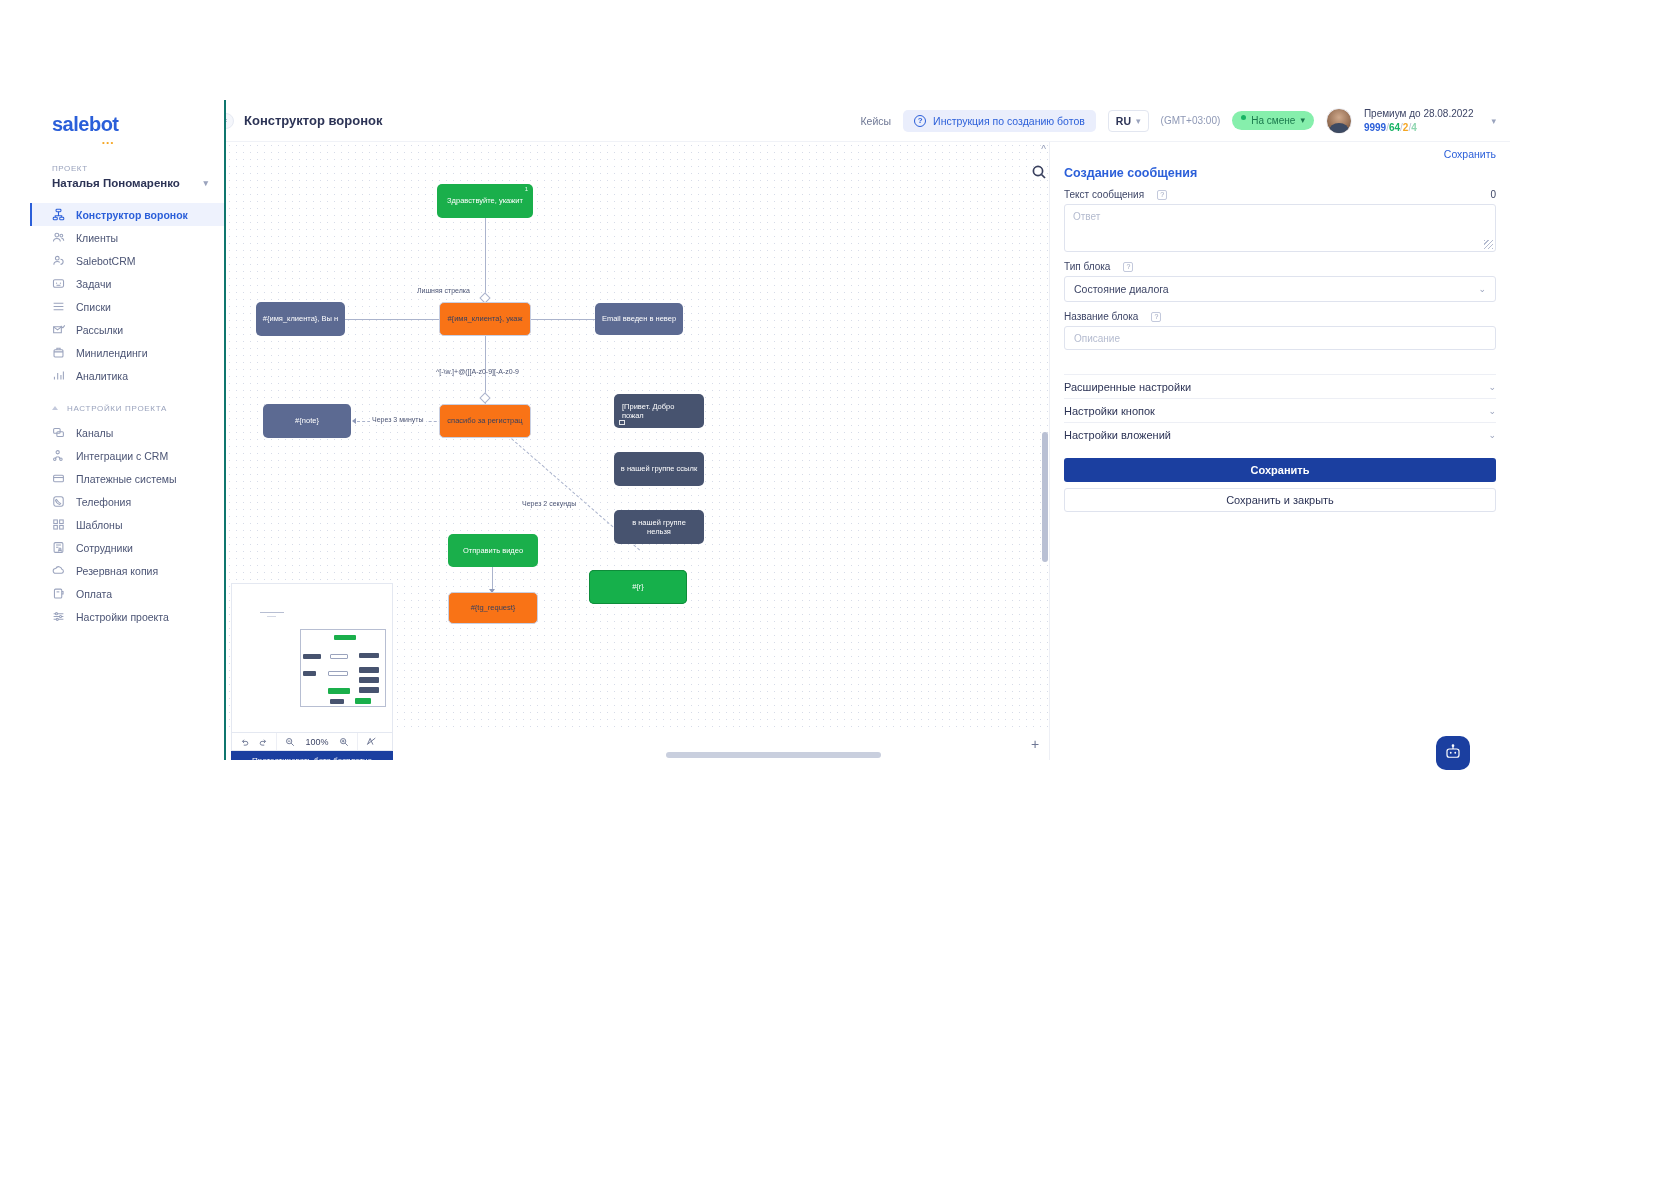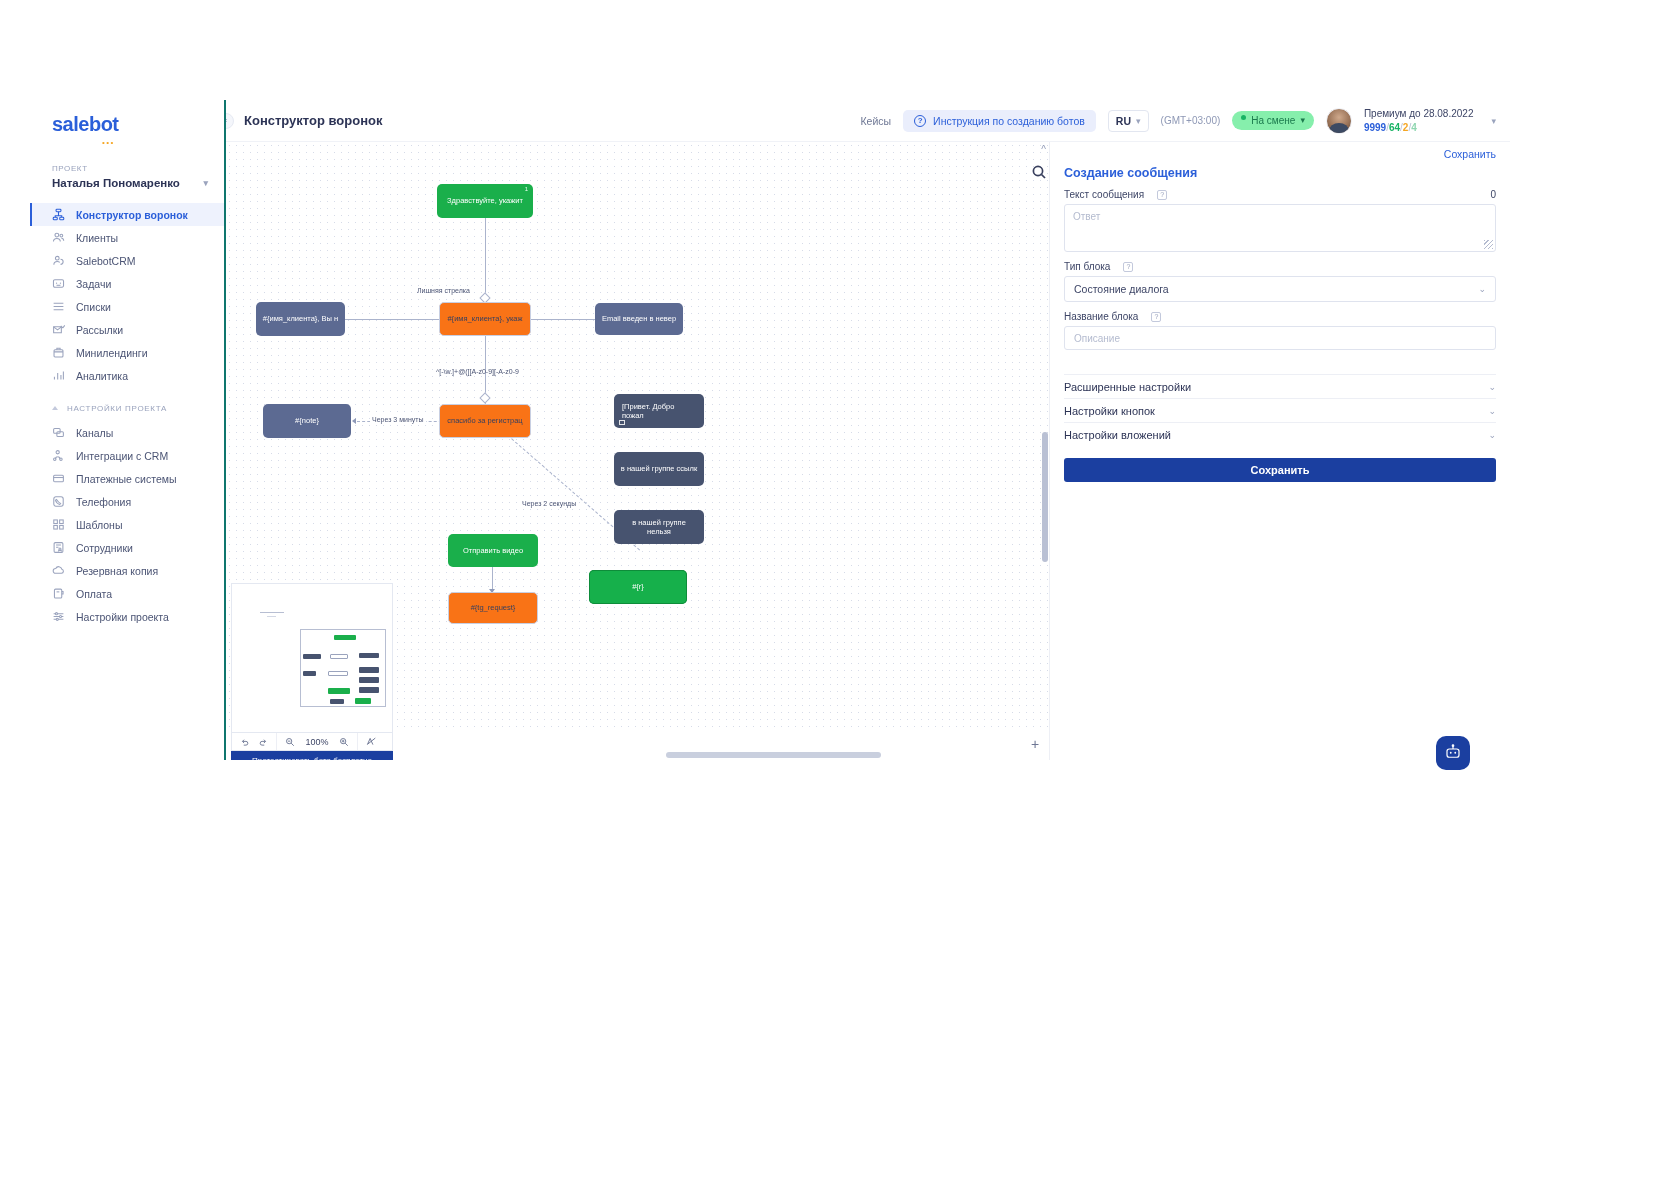--- a/index.html
+++ b/index.html
@@ -947,20 +947,23 @@
           <span class="chev">⌄</span>
         </div>
         <div class="accordion">
           <span>Настройки вложений</span>
           <span class="chev">⌄</span>
         </div>
 
         <div class="btn-primary">
           <span>Сохранить</span>
         </div>
+        <div class="btn-secondary">
+          <span>Сохранить и закрыть</span>
+        </div>
       </aside>
     </div>
 
     <div class="chat-fab">
       <span>
         <svg viewBox="0 0 24 24" fill="none" stroke="currentColor" stroke-width="1.6">
             <rect x="4" y="8" width="16" height="11" rx="3"></rect>
             <path d="M12 4.5V8"></path>
             <circle cx="12" cy="3.6" r="1"></circle>
             <circle cx="9" cy="13" r="1.2" fill="currentColor" stroke="none"></circle>

